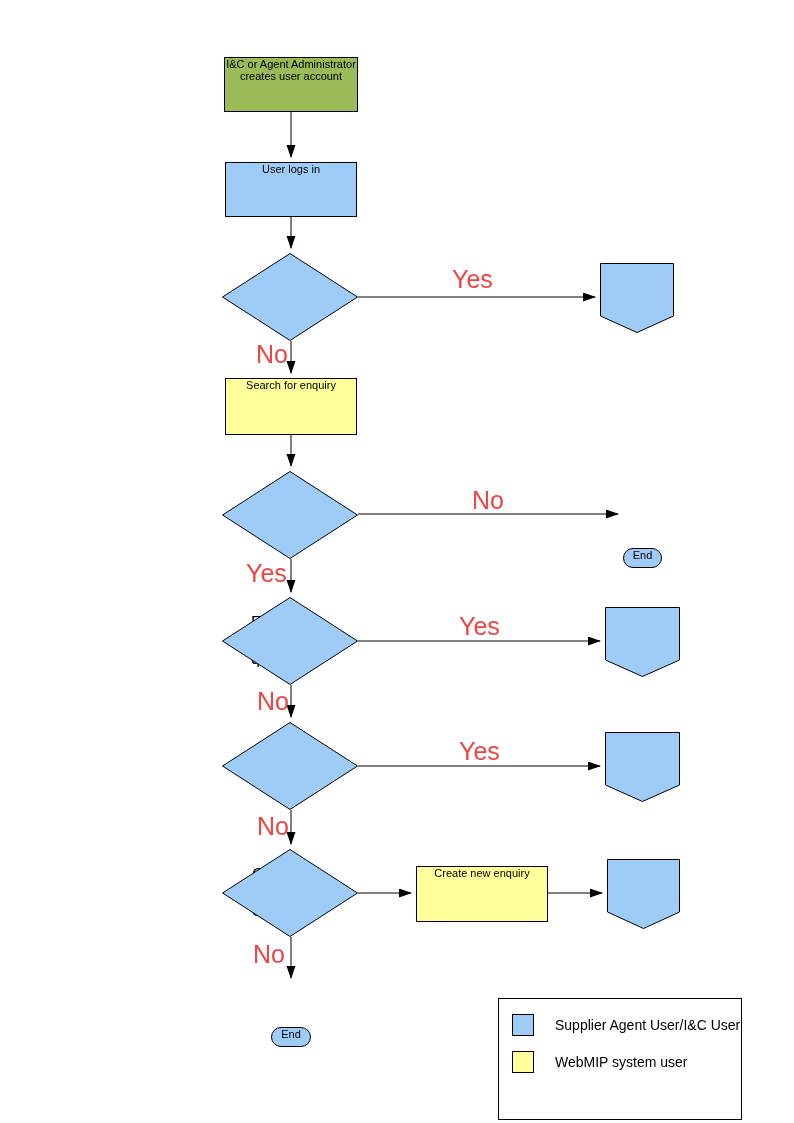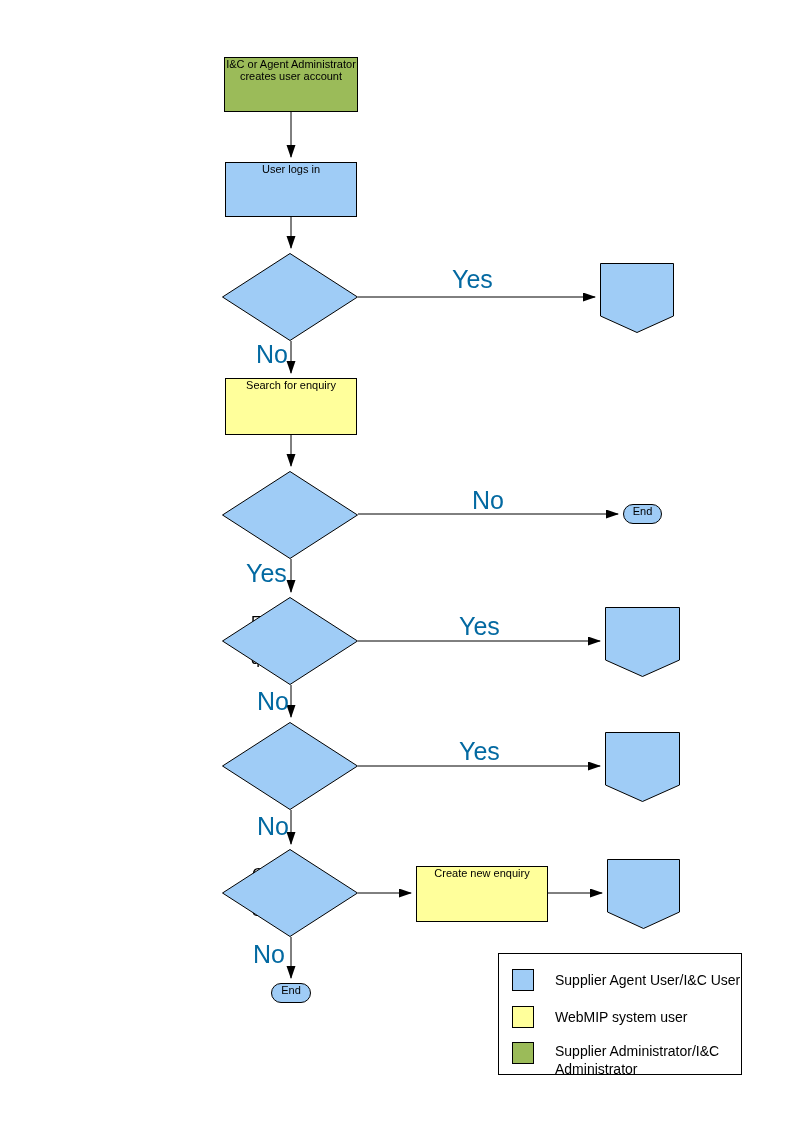--- a/index.html
+++ b/index.html
@@ -12,30 +12,30 @@
   }
   .node{position:absolute;display:flex;align-items:flex-start;justify-content:center;box-sizing:border-box;}
   .node .lbl{
     font-size:11px;line-height:12px;color:#000;text-align:center;
     position:relative;z-index:2;
   }
   .rect{border:1px solid #000;}
   .fill-blue{background:#9fccf6;}
   .fill-yellow{background:#ffff9b;}
   .fill-green{background:#9bbb59;}
-  .capsule{border:1px solid #000;border-radius:10px;background:#9fccf6;}
+  .capsule{border:1px solid #000;border-radius:10px;background:#9fccf6;margin-top:44px;}
   .shape-svg{position:absolute;left:0;top:0;z-index:1;}
   .svg-node{position:absolute;display:flex;align-items:center;justify-content:center;}
   .edge-label{
-    position:absolute;font-size:25px;line-height:26px;color:#0369a1;
+    position:absolute;font-size:25px;line-height:26px;color:#ef4444;
     letter-spacing:0px;white-space:nowrap;z-index:3;
   }
   #connector-layer{position:absolute;left:0;top:0;z-index:0;}
   #legend{
-    position:absolute;left:498px;top:953px;width:244px;height:122px;
+    position:absolute;left:498px;top:998px;width:244px;height:122px;
     border:1px solid #000;background:#fff;box-sizing:border-box;
   }
   .legend-row{position:absolute;left:13px;display:flex;align-items:flex-start;}
   .swatch{width:22px;height:22px;border:1px solid #000;box-sizing:border-box;flex:0 0 auto;}
   .legend-text{font-size:14px;line-height:18px;color:#000;margin-left:21px;width:190px;}
   .nowrap{white-space:nowrap;}
 </style>
 </head>
 <body>
 
@@ -162,19 +162,15 @@
 
   <div id="legend">
     <div class="legend-row" style="top:15px;">
       <div class="swatch fill-blue"></div>
       <div class="legend-text nowrap" style="margin-top:2px;">Supplier Agent User/I&amp;C User</div>
     </div>
     <div class="legend-row" style="top:52px;">
       <div class="swatch fill-yellow"></div>
       <div class="legend-text nowrap" style="margin-top:2px;">WebMIP system user</div>
     </div>
-    <div class="legend-row" style="top:88px;">
-      <div class="swatch fill-green"></div>
-      <div class="legend-text">Supplier Administrator/I&amp;C Administrator</div>
-    </div>
   </div>
 
 </div>
 
 </body></html>

